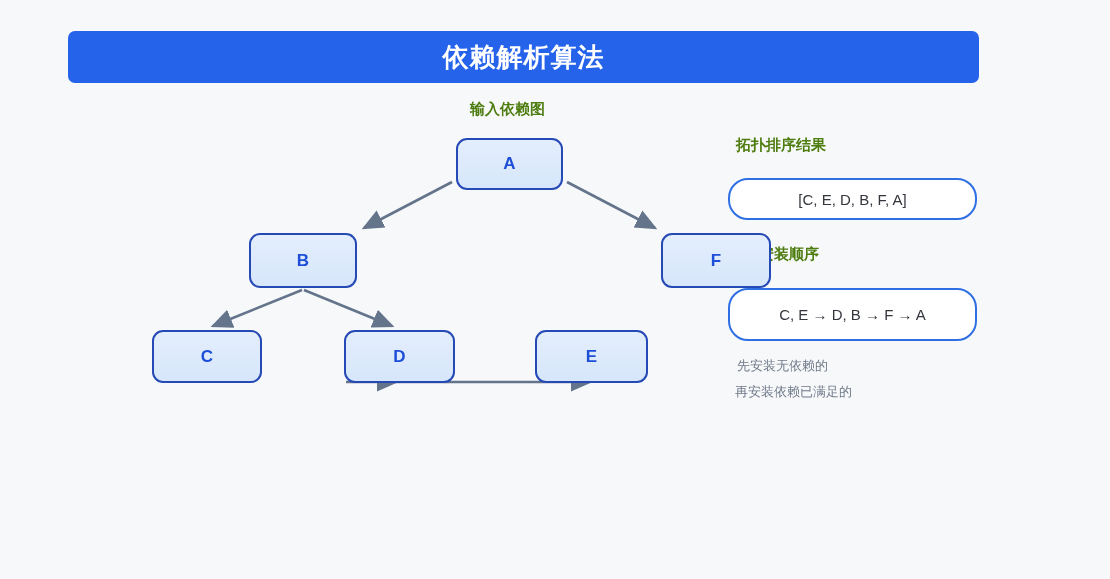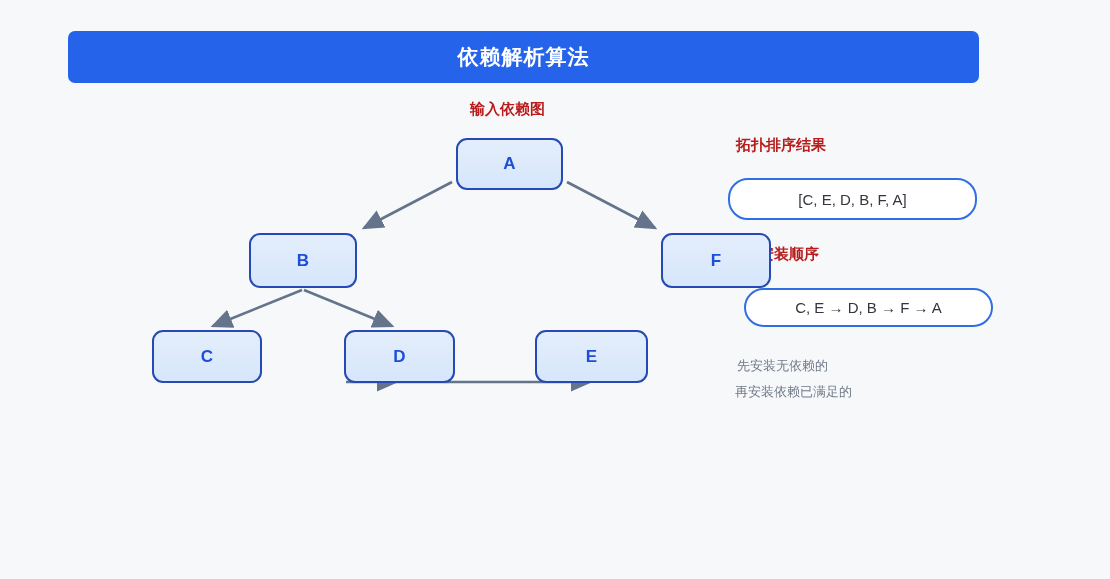--- a/index.html
+++ b/index.html
@@ -29,29 +29,29 @@
     width: 911px;
     height: 52px;
     background: #2563eb;
     border-radius: 7px;
     display: flex;
     align-items: center;
     justify-content: center;
   }
   .title-bar .title-text {
     color: #ffffff;
-    font-size: 21px;
+    font-size: 26px;
     font-weight: bold;
     letter-spacing: 1px;
   }
 
   
   .heading {
     position: absolute;
-    color: #b91c1c;
+    color: #4d7c0f;
     font-size: 15px;
     font-weight: bold;
     white-space: nowrap;
   }
   #graph-heading { left: 470px; top: 100px; }
   #topo-heading  { left: 736px; top: 136px; text-align: center; }
   #install-heading { left: 759px; top: 245px; }
 
   
   .node {
@@ -93,21 +93,21 @@
     border: 2px solid #2f6fe4;
     border-radius: 20px;
     display: flex;
     align-items: center;
     justify-content: center;
     color: #33363d;
     font-size: 15px;
     z-index: 4;
   }
   #topo-box    { left: 728px; top: 178px; width: 249px; height: 42px; }
-  #install-box { left: 744px; top: 288px; width: 249px; height: 39px; text-align: center; }
+  #install-box { left: 728px; top: 288px; width: 249px; height: 53px; text-align: center; }
 
   
   .note {
     position: absolute;
     color: #707a8a;
     font-size: 13px;
     white-space: nowrap;
   }
   #note-1 { left: 737px; top: 357px; text-align: center; }
   #note-2 { left: 719px; top: 383px; margin-left: 16px; }

